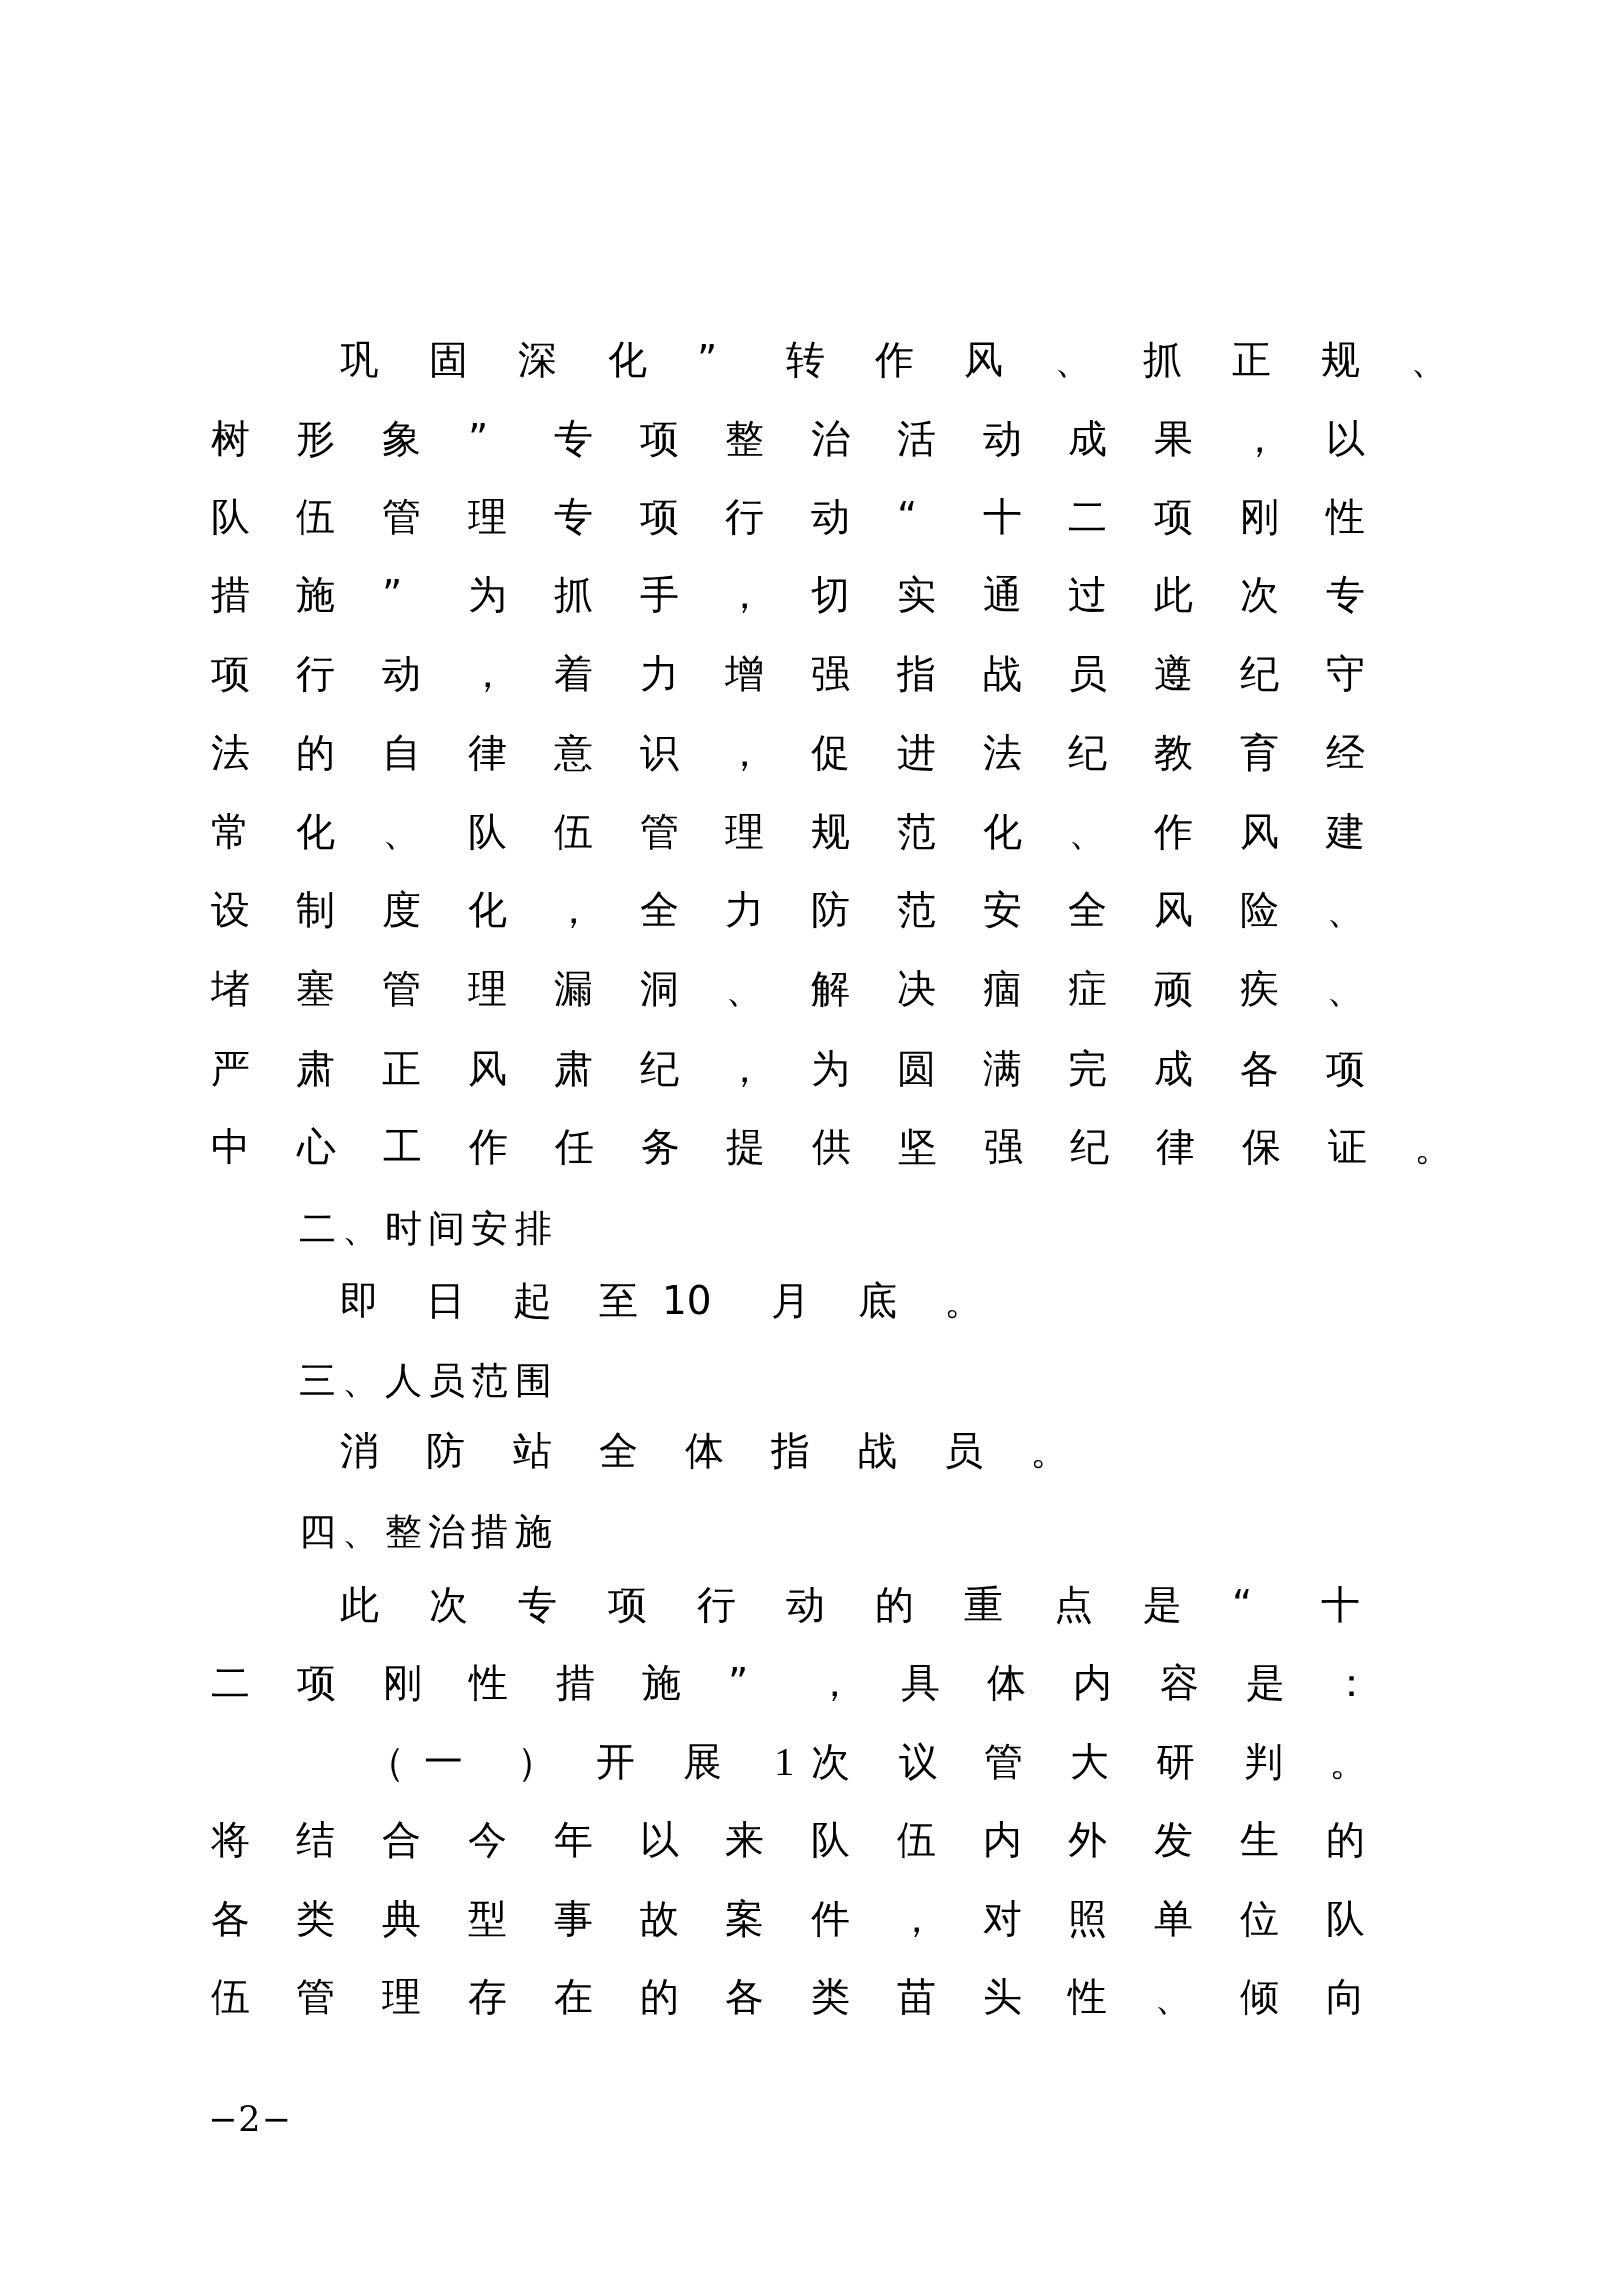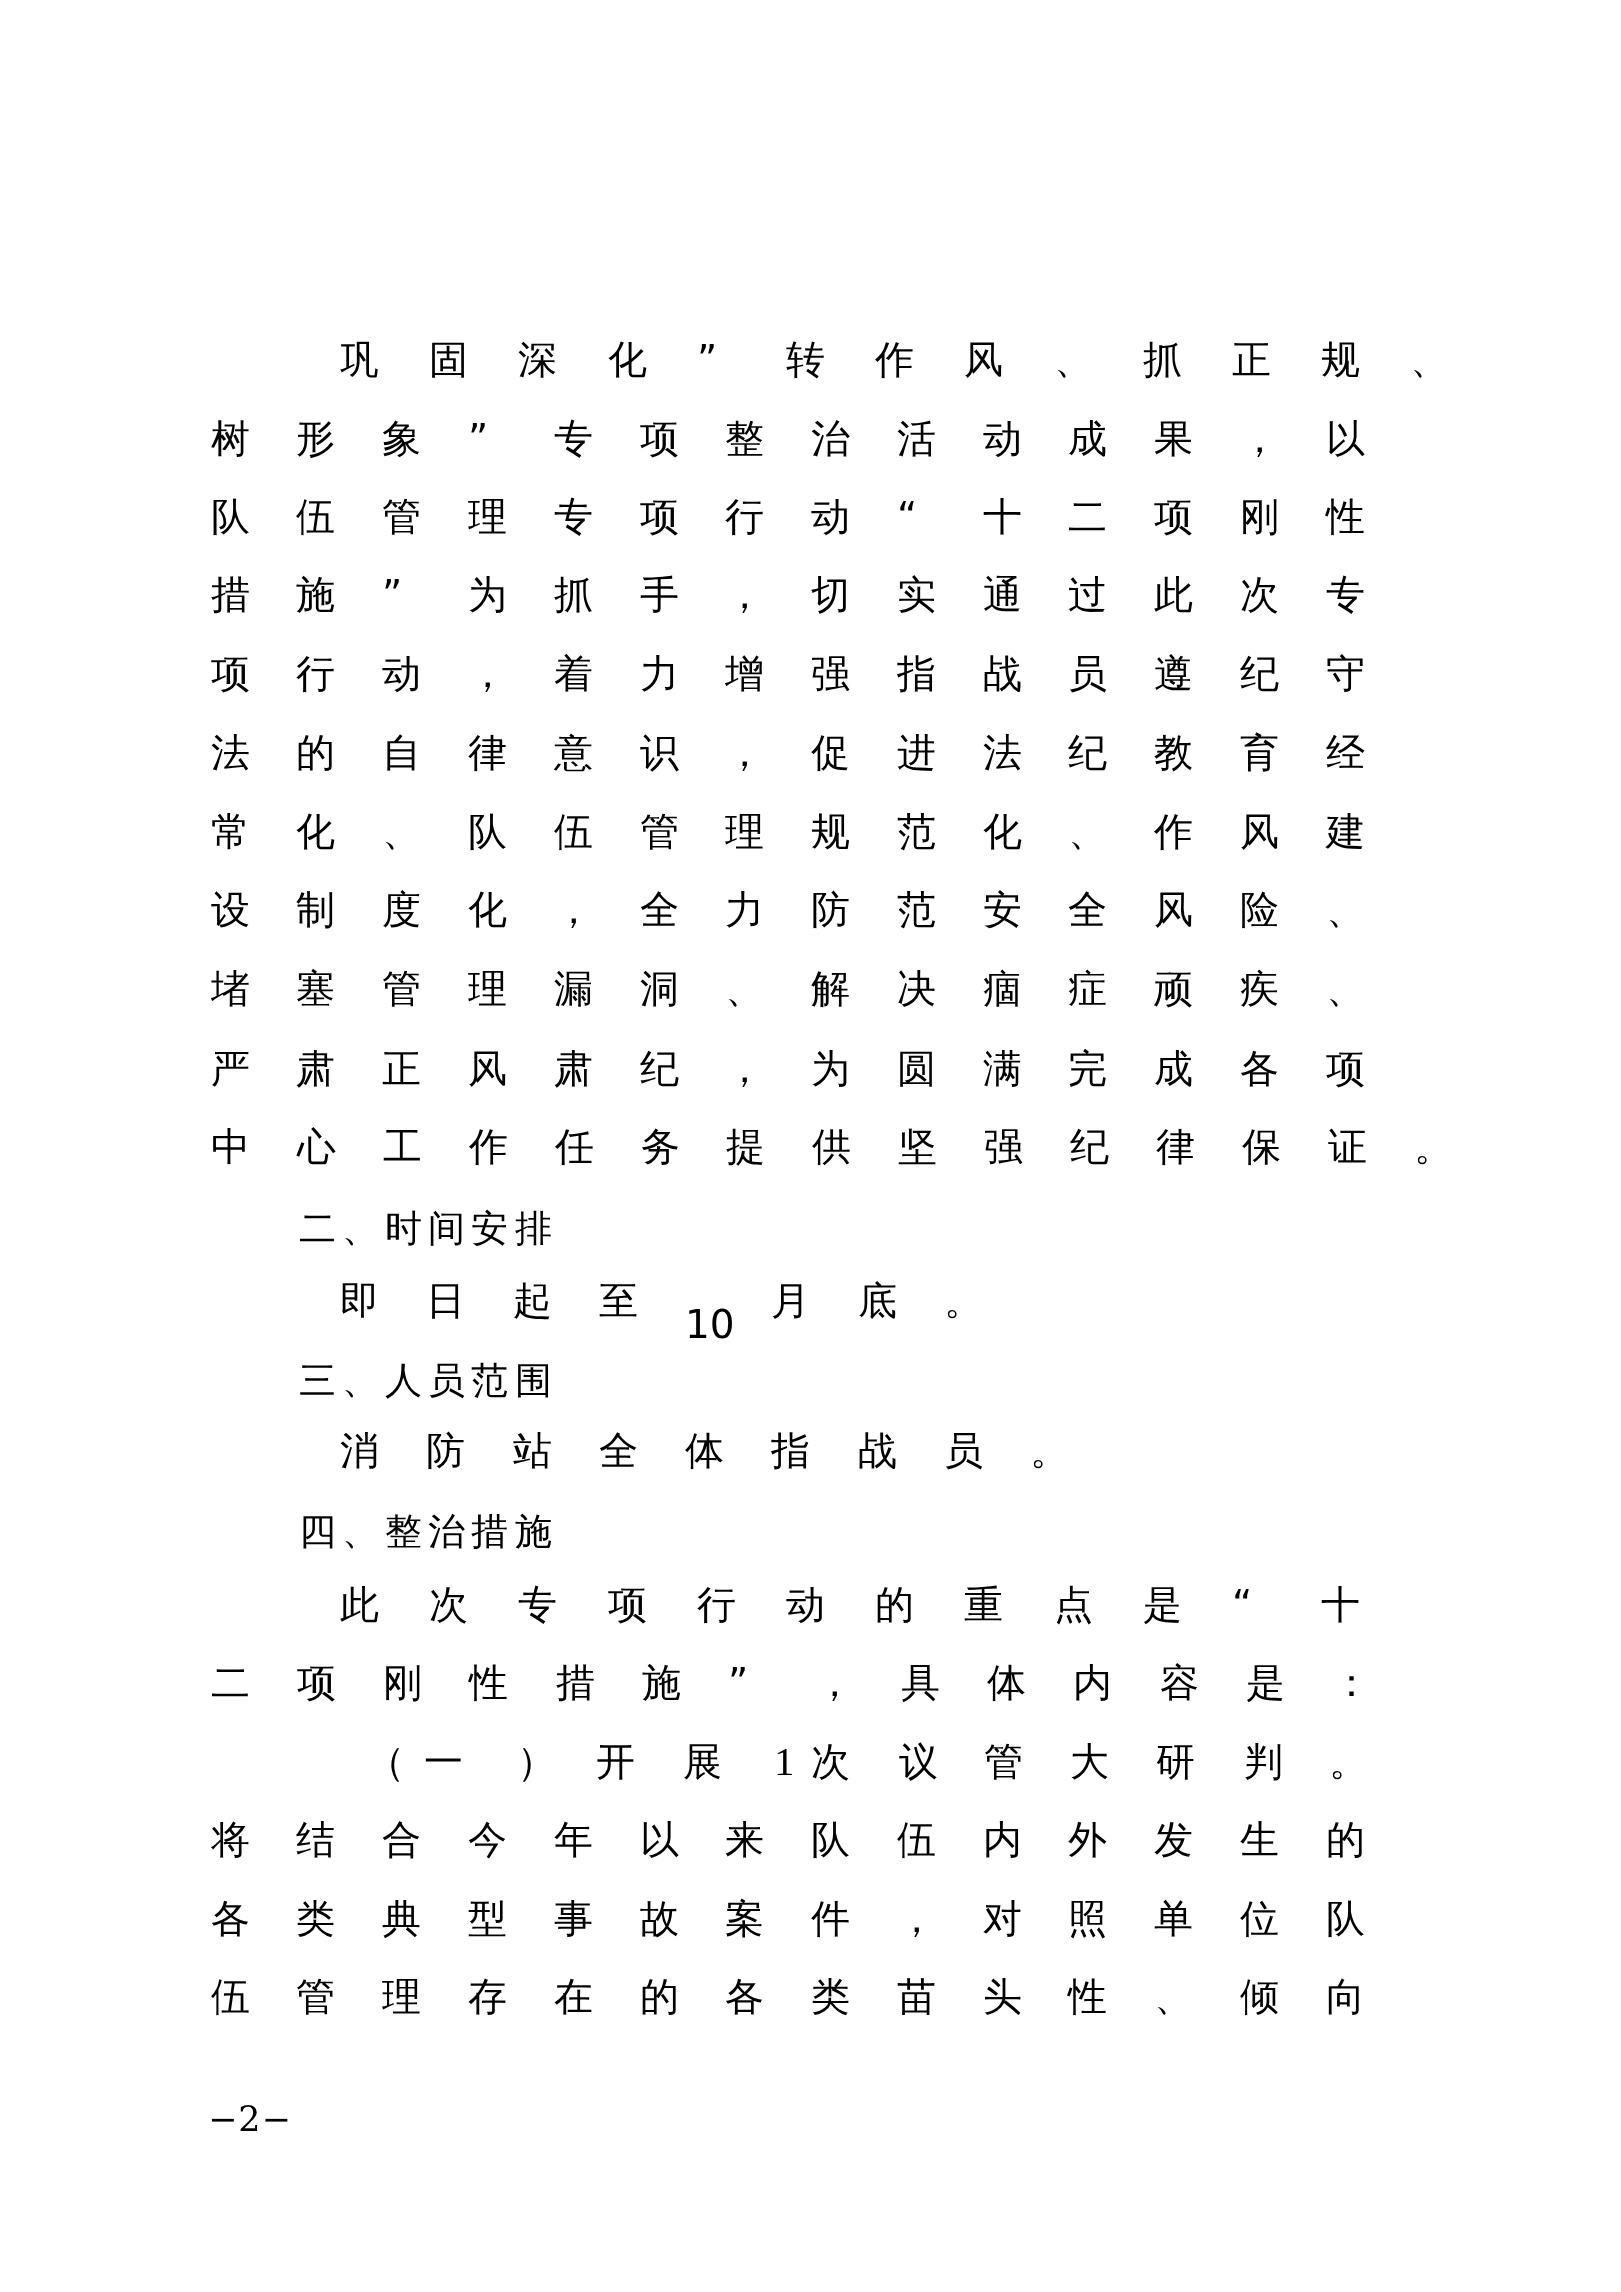--- a/index.html
+++ b/index.html
@@ -201,21 +201,21 @@
         <span class="ch" style="left: 385px;">时</span>
         <span class="ch" style="left: 428px;">间</span>
         <span class="ch" style="left: 471px;">安</span>
         <span class="ch" style="left: 515px;">排</span>
       </div>
       <div class="line" style="top: 1277px;">
         <span class="ch" style="left: 340px;">即</span>
         <span class="ch" style="left: 426px;">日</span>
         <span class="ch" style="left: 513px;">起</span>
         <span class="ch" style="left: 599px;">至</span>
-        <span class="ch" style="left: 685px; margin-top: 24px;">10</span>
+        <span class="ch" style="left: 662px;">10</span>
         <span class="ch" style="left: 771px;">月</span>
         <span class="ch" style="left: 858px;">底</span>
         <span class="ch" style="left: 944px;">。</span>
       </div>
       <div class="line heading" style="top: 1357px;">
         <span class="ch" style="left: 299px;">三</span>
         <span class="ch" style="left: 342px;">、</span>
         <span class="ch" style="left: 385px;">人</span>
         <span class="ch" style="left: 428px;">员</span>
         <span class="ch" style="left: 471px;">范</span>

